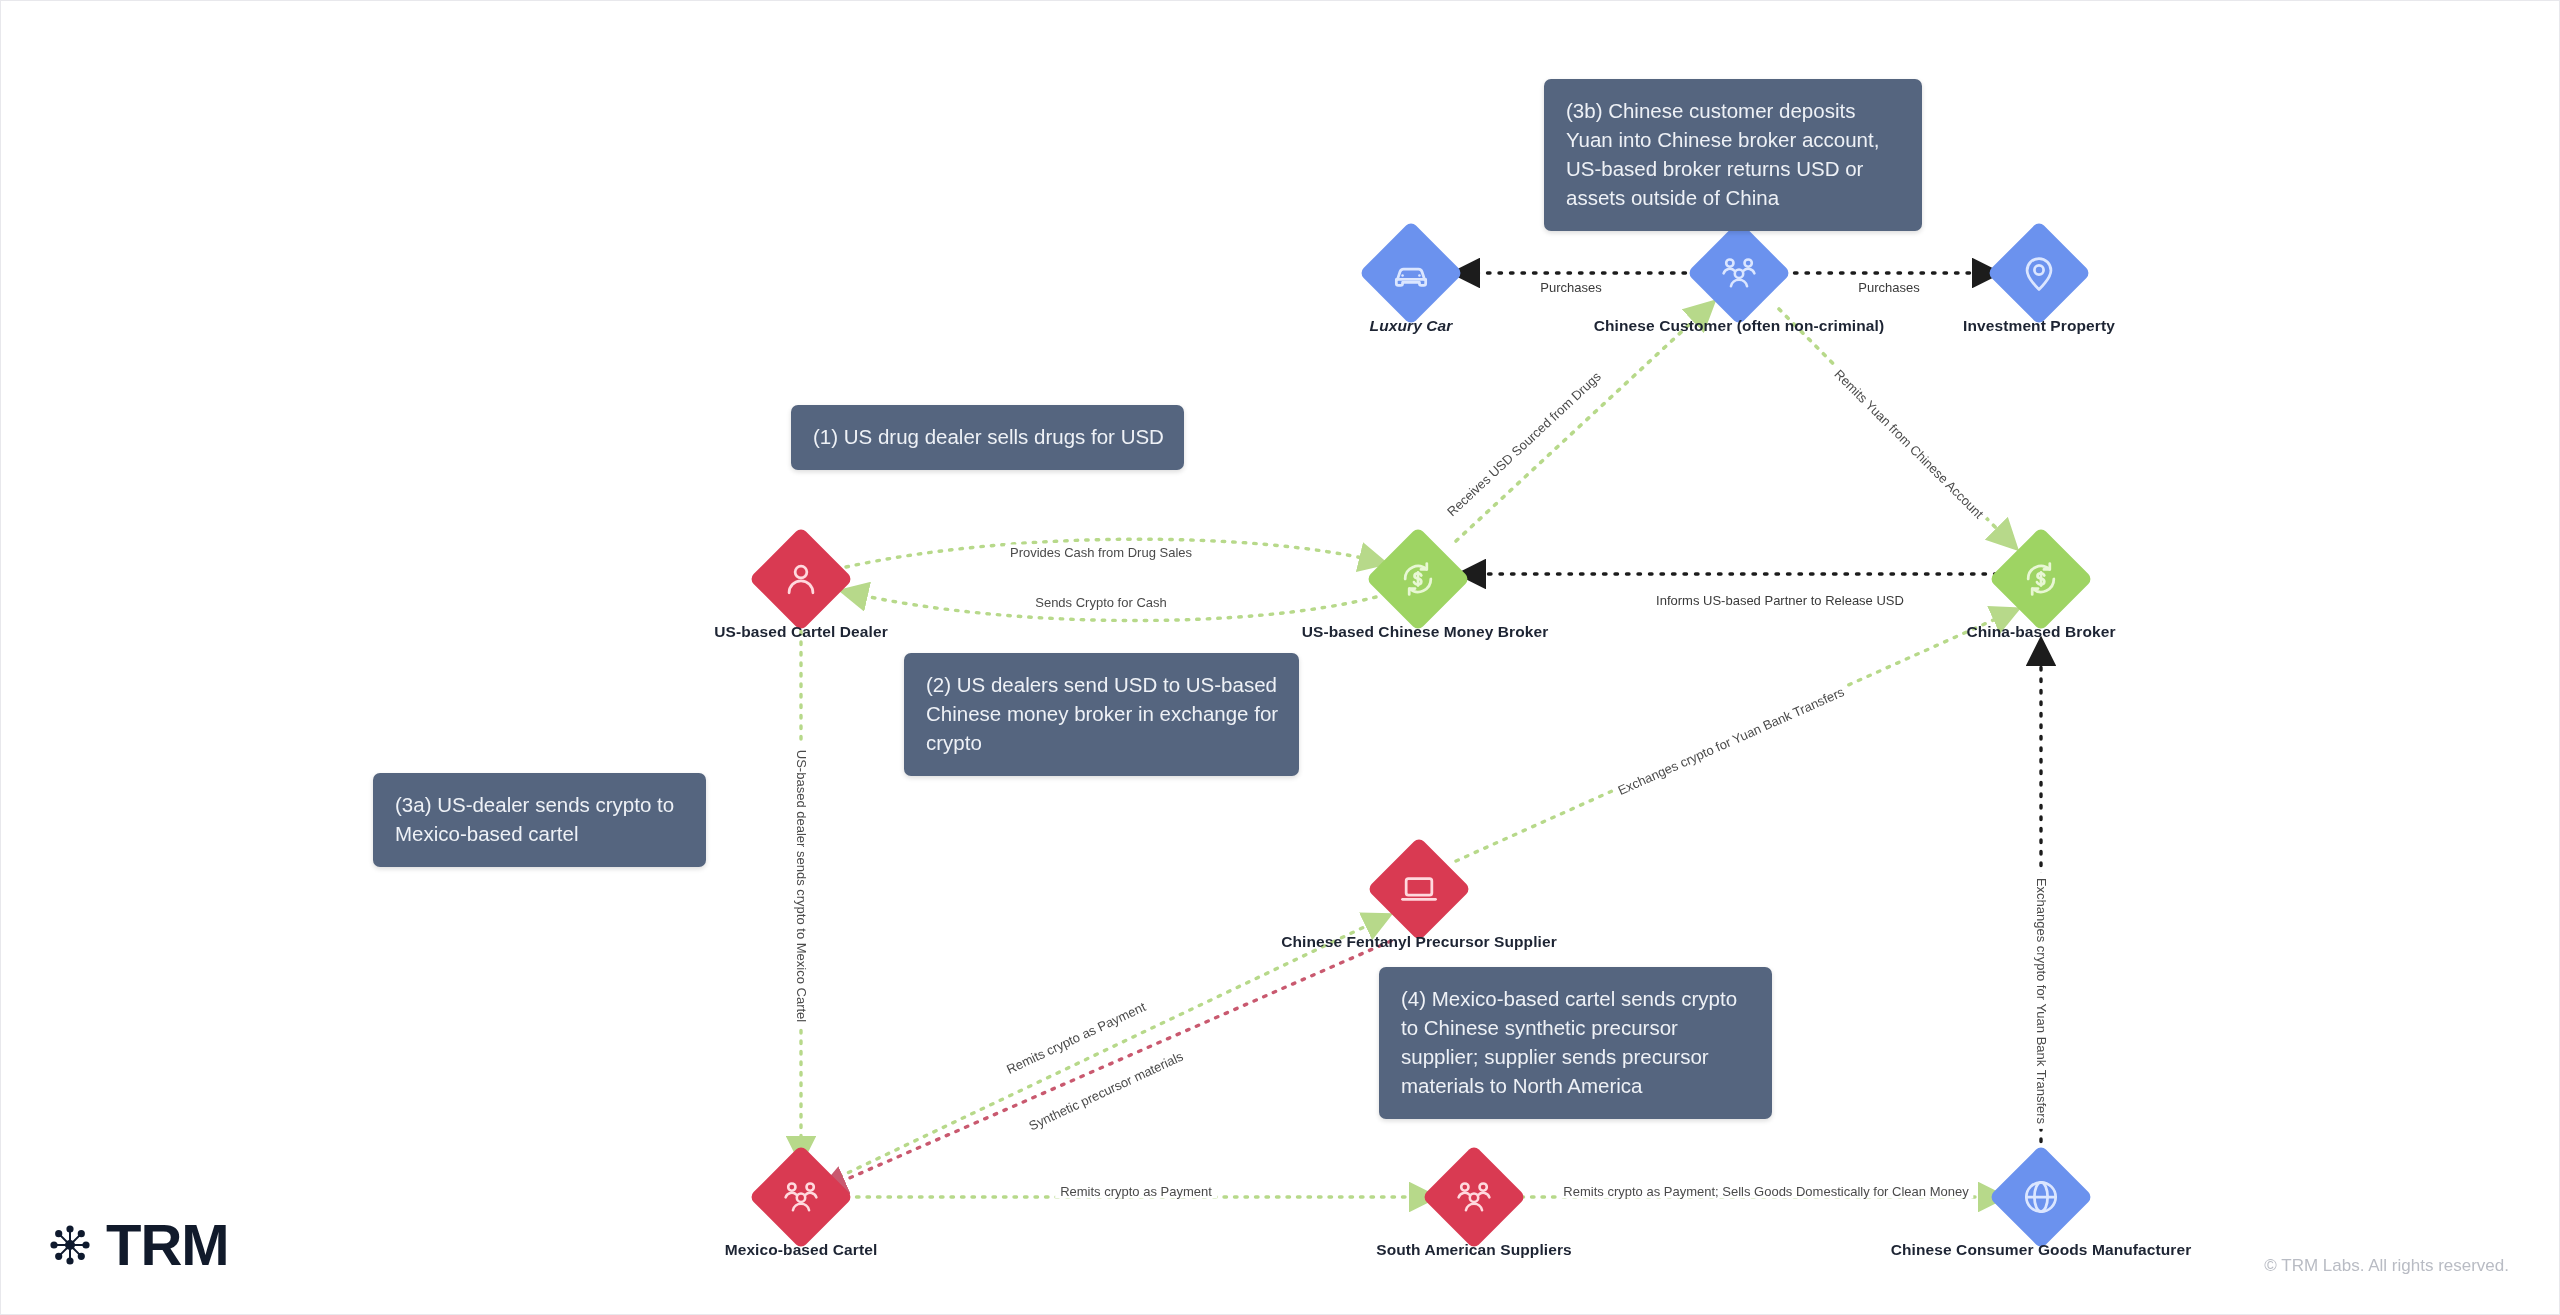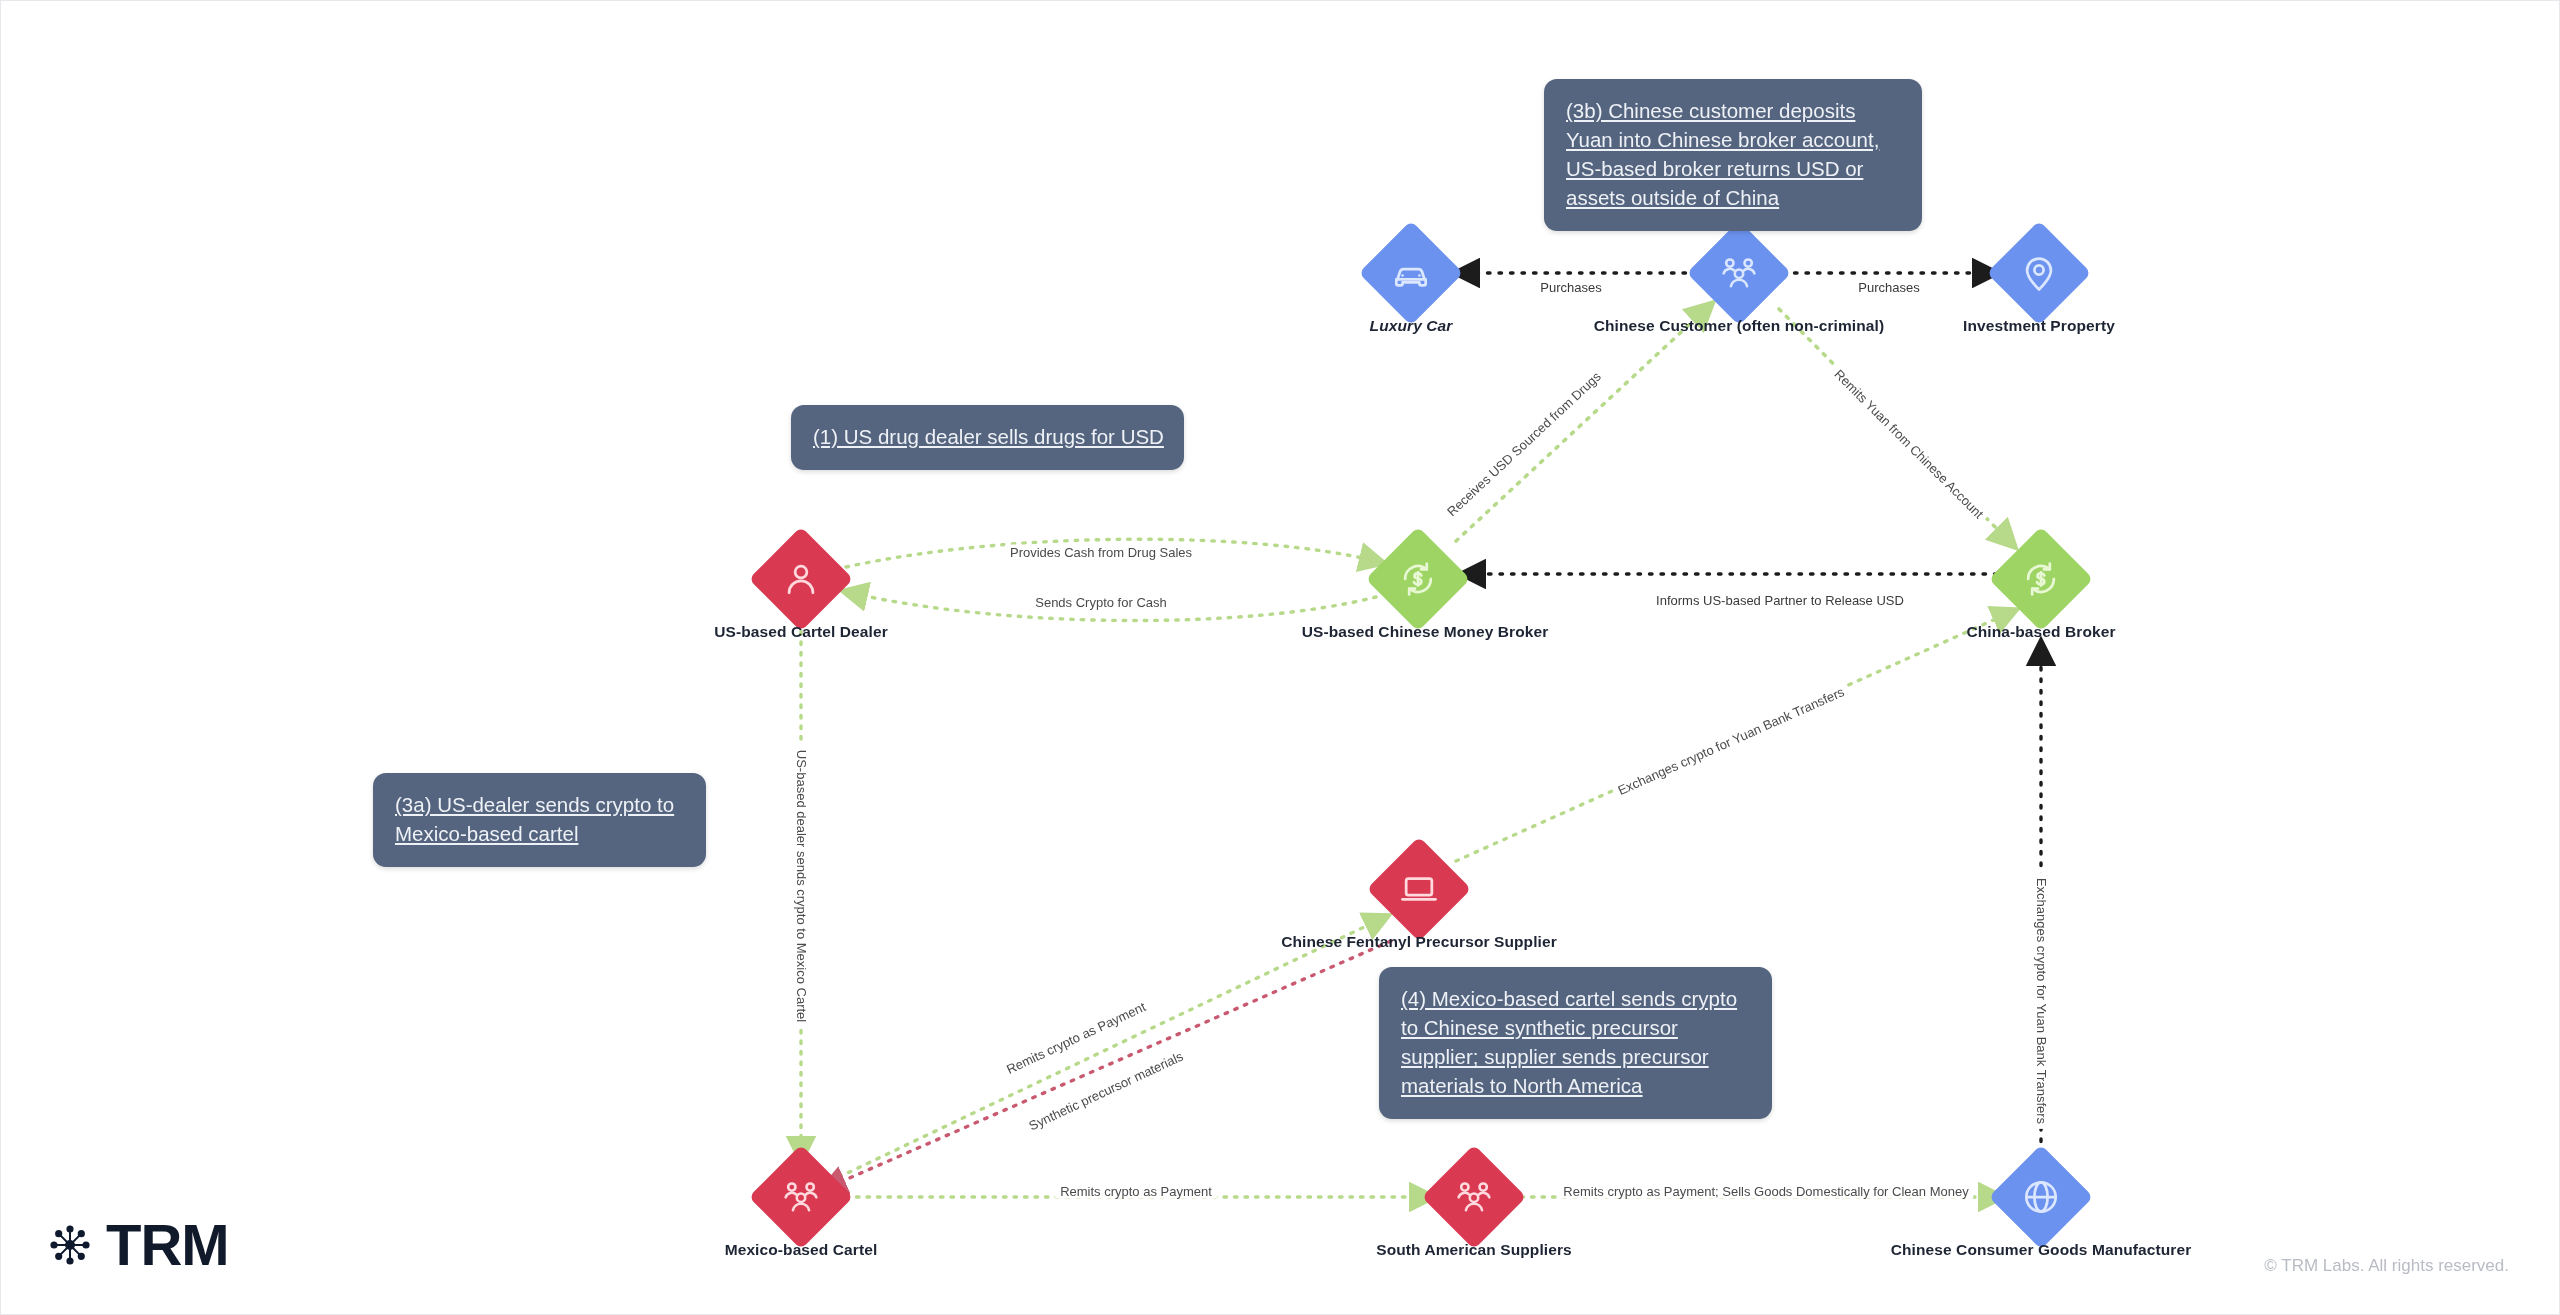--- a/index.html
+++ b/index.html
@@ -10,23 +10,23 @@
   .node{position:absolute;width:0;height:0;}
   .dia{position:absolute;width:74px;height:74px;transform:translate(-50%,-50%) rotate(45deg);border-radius:7px;}
   .dia.blue{background:#6b92ee;}
   .dia.green{background:#9ed463;}
   .dia.red{background:#d93a52;}
   .glyph{position:absolute;left:50%;top:50%;transform:translate(-50%,-50%);width:44px;height:44px;pointer-events:none;}
   .glyph svg{width:44px;height:44px;display:block;}
   .nlabel{position:absolute;left:50%;transform:translateX(-50%);white-space:nowrap;
     font-size:15.5px;font-weight:bold;color:#1d2433;letter-spacing:.1px;}
 
-  .note{position:absolute;background:#55657f;color:#eef1f6;border-radius:13px;
+  .note{position:absolute;background:#55657f;color:#eef1f6;border-radius:7px;
     padding:17px 20px 19px 22px;font-size:20.5px;line-height:1.42;
-    box-shadow:0 2px 5px rgba(0,0,0,.14);box-sizing:border-box;text-decoration:underline;}
+    box-shadow:0 2px 5px rgba(0,0,0,.14);box-sizing:border-box;}
 
   .elabel{position:absolute;white-space:nowrap;font-size:13px;color:#4a4a4a;
     background:#ffffff;padding:0 5px;transform-origin:50% 50%;}
   .elabel.dark{color:#3a3a3a;margin-top:26px;}
 
   #logo{position:absolute;left:47px;bottom:40px;display:flex;align-items:center;gap:14px;}
   #logo .mark{width:44px;height:44px;}
   #logo .wordmark{font-size:58px;font-weight:bold;color:#111a2b;letter-spacing:-1px;line-height:1;}
   #copyright{position:absolute;right:50px;bottom:38px;font-size:17px;color:#b9bcc4;}
 </style>
@@ -245,20 +245,21 @@
   <div class="elabel" style="left:1730px;top:740px;transform:translate(-50%,-50%) rotate(-24deg);">Exchanges crypto for Yuan Bank Transfers</div>
   <div class="elabel" style="left:800px;top:885px;transform:translate(-50%,-50%) rotate(90deg);">US-based dealer sends crypto to Mexico Cartel</div>
   <div class="elabel" style="left:2040px;top:1000px;transform:translate(-50%,-50%) rotate(90deg);">Exchanges crypto for Yuan Bank Transfers</div>
   <div class="elabel" style="left:1075px;top:1037px;transform:translate(-50%,-50%) rotate(-25deg);">Remits crypto as Payment</div>
   <div class="elabel" style="left:1105px;top:1090px;transform:translate(-50%,-50%) rotate(-25deg);">Synthetic precursor materials</div>
   <div class="elabel" style="left:1135px;top:1190px;transform:translate(-50%,-50%);">Remits crypto as Payment</div>
   <div class="elabel" style="left:1765px;top:1190px;transform:translate(-50%,-50%);text-align:right;">Remits crypto as Payment; Sells Goods Domestically for Clean Money</div>
 
   <div class="note" style="left:1543px;top:78px;width:378px;">(3b) Chinese customer deposits Yuan into Chinese broker account, US-based broker returns USD or assets outside of China</div>
   <div class="note" style="left:790px;top:404px;width:393px;">(1) US drug dealer sells drugs for USD</div>
+  <div class="note" style="left:903px;top:652px;width:395px;">(2) US dealers send USD to US-based Chinese money broker in exchange for crypto</div>
   <div class="note" style="left:372px;top:772px;width:333px;">(3a) US-dealer sends crypto to Mexico-based cartel</div>
   <div class="note" style="left:1378px;top:966px;width:393px;">(4) Mexico-based cartel sends crypto to Chinese synthetic precursor supplier; supplier sends precursor materials to North America</div>
 
   <div id="logo">
     <span class="mark">
       <svg viewBox="0 0 44 44" fill="none" stroke="#0f1a2e" stroke-width="2">
         <circle cx="22" cy="22" r="5" fill="#0f1a2e" stroke="none"></circle>
         <g stroke-linecap="round">
           <line x1="22" y1="22" x2="22" y2="7"></line>
             <line x1="22" y1="22" x2="22" y2="37"></line>

